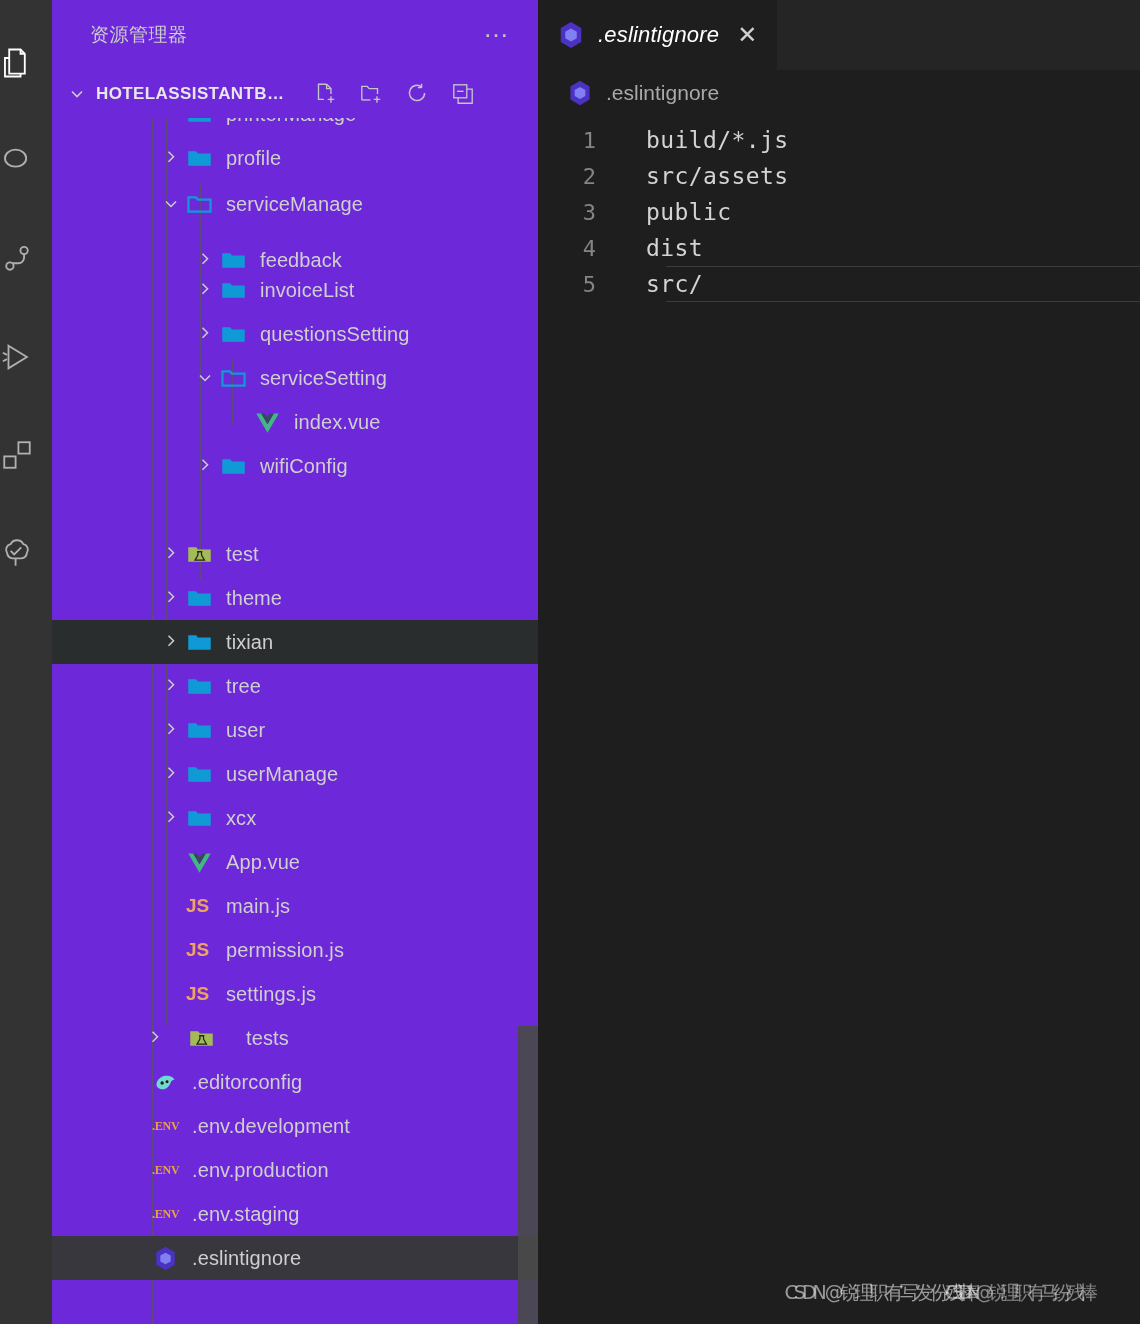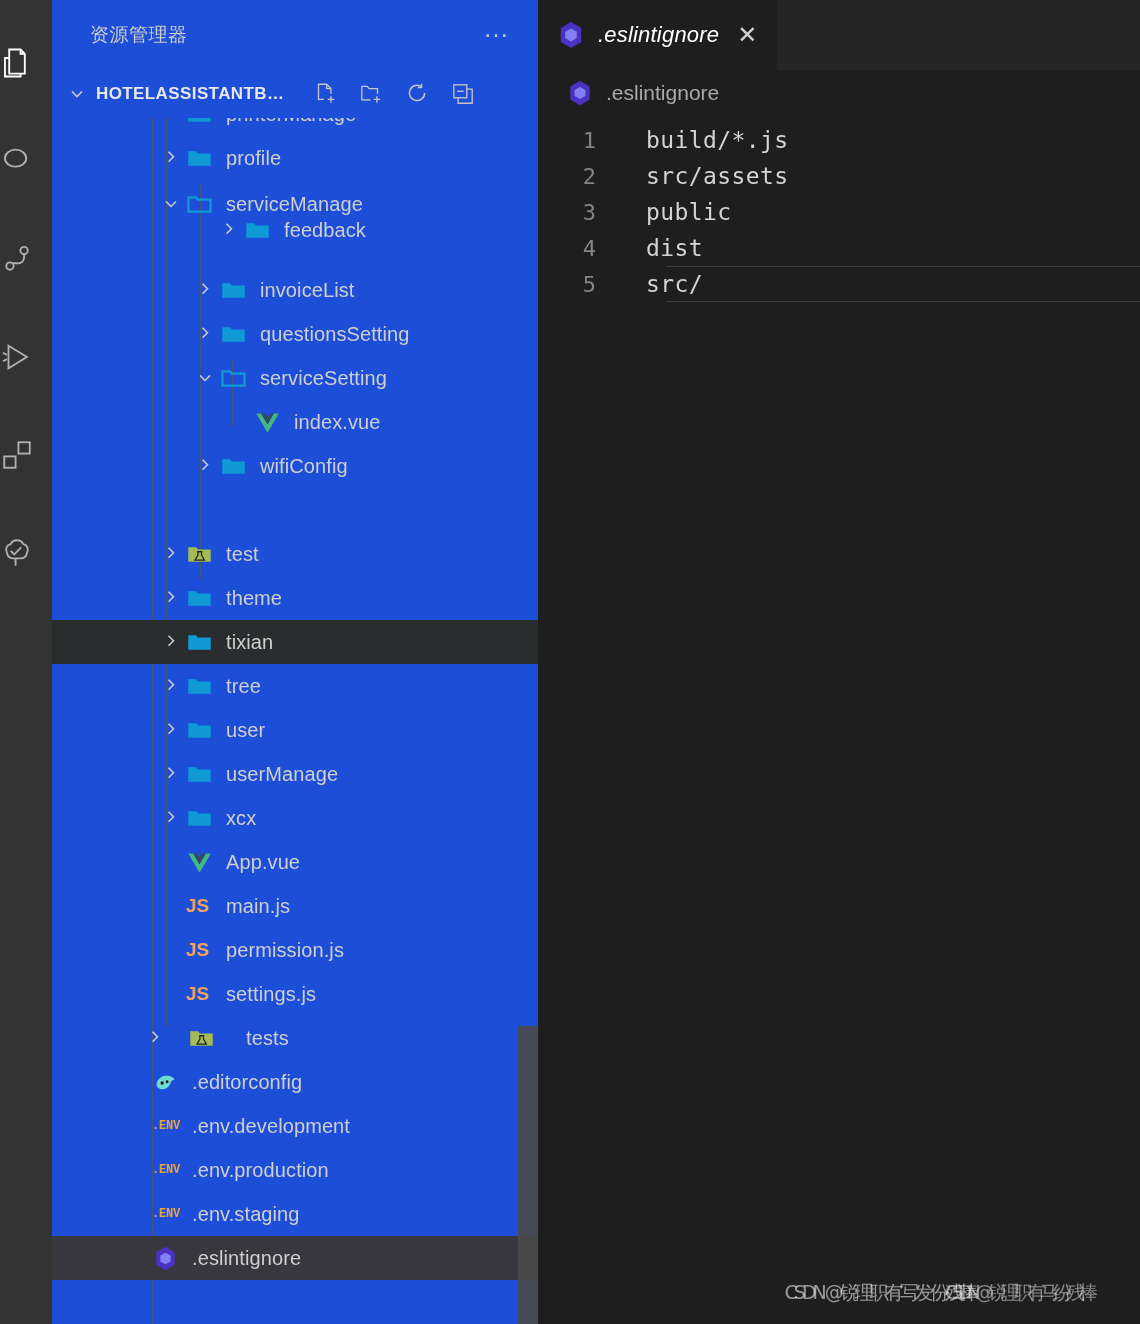--- a/index.html
+++ b/index.html
@@ -31,21 +31,21 @@
     width: 52px; height: 98px;
     display: flex; align-items: center; justify-content: center;
     position: relative;
   }
   .act-item svg { display: block; }
   .act-item.clip svg { margin-left: -18px; }
 
   
   .sidebar {
     width: 486px; height: 100%;
-    background: #1d4ed8;
+    background: #6d28d9;
     flex: 0 0 486px;
     display: flex; flex-direction: column;
     position: relative;
     overflow: hidden;
   }
   .sb-title-row {
     height: 70px;
     display: flex; align-items: center;
     padding: 0 26px 0 38px;
     flex: 0 0 70px;
@@ -121,21 +121,21 @@
     font-size: 20px;
     color: #cfcfcf;
     font-family: "Liberation Sans", sans-serif;
     letter-spacing: .1px;
   }
   .envtag {
     color: #e8a33d;
     font-size: 12px;
     font-weight: bold;
     letter-spacing: -.2px;
-    font-family: Liberation Mono, monospace;
+    font-family: Liberation Serif, serif;
   }
   .jstag {
     color: #f0a35e;
     font-size: 19px;
     font-weight: bold;
     font-family: "Liberation Sans", sans-serif;
   }
 
   
   .guide {
@@ -400,21 +400,21 @@
               <path d="M4 6l4 4 4-4"></path>
             </svg>
           </span>
           <span class="ficon">
             <svg width="27" height="27" viewBox="0 0 24 24">
               <path d="M2.2 5.6h6.6l1.6 2H21.8v10.8H2.2z" fill="none" stroke="#0f9ad6" stroke-width="2"></path>
             </svg>
           </span>
           <span class="label">serviceManage</span>
         </div>
-        <div class="row" style="position: absolute; left: 0px; right: 0px; top: 90px; padding-left: 24px;">
+        <div class="row" style="position: absolute; left: 0px; right: 0px; top: 120px;">
           <span style="flex: 0 0 138px;"></span>
           <span class="twisty">
             <svg width="20" height="20" viewBox="0 0 16 16" fill="none" stroke="#cccccc" stroke-width="1.25">
               <path d="M6 3l4 4-4 4"></path>
             </svg>
           </span>
           <span class="ficon">
             <svg width="27" height="27" viewBox="0 0 24 24">
               <path d="M2 5.5h7l1.6 2H22v11H2z" fill="#0f9ad6"></path>
             </svg>

